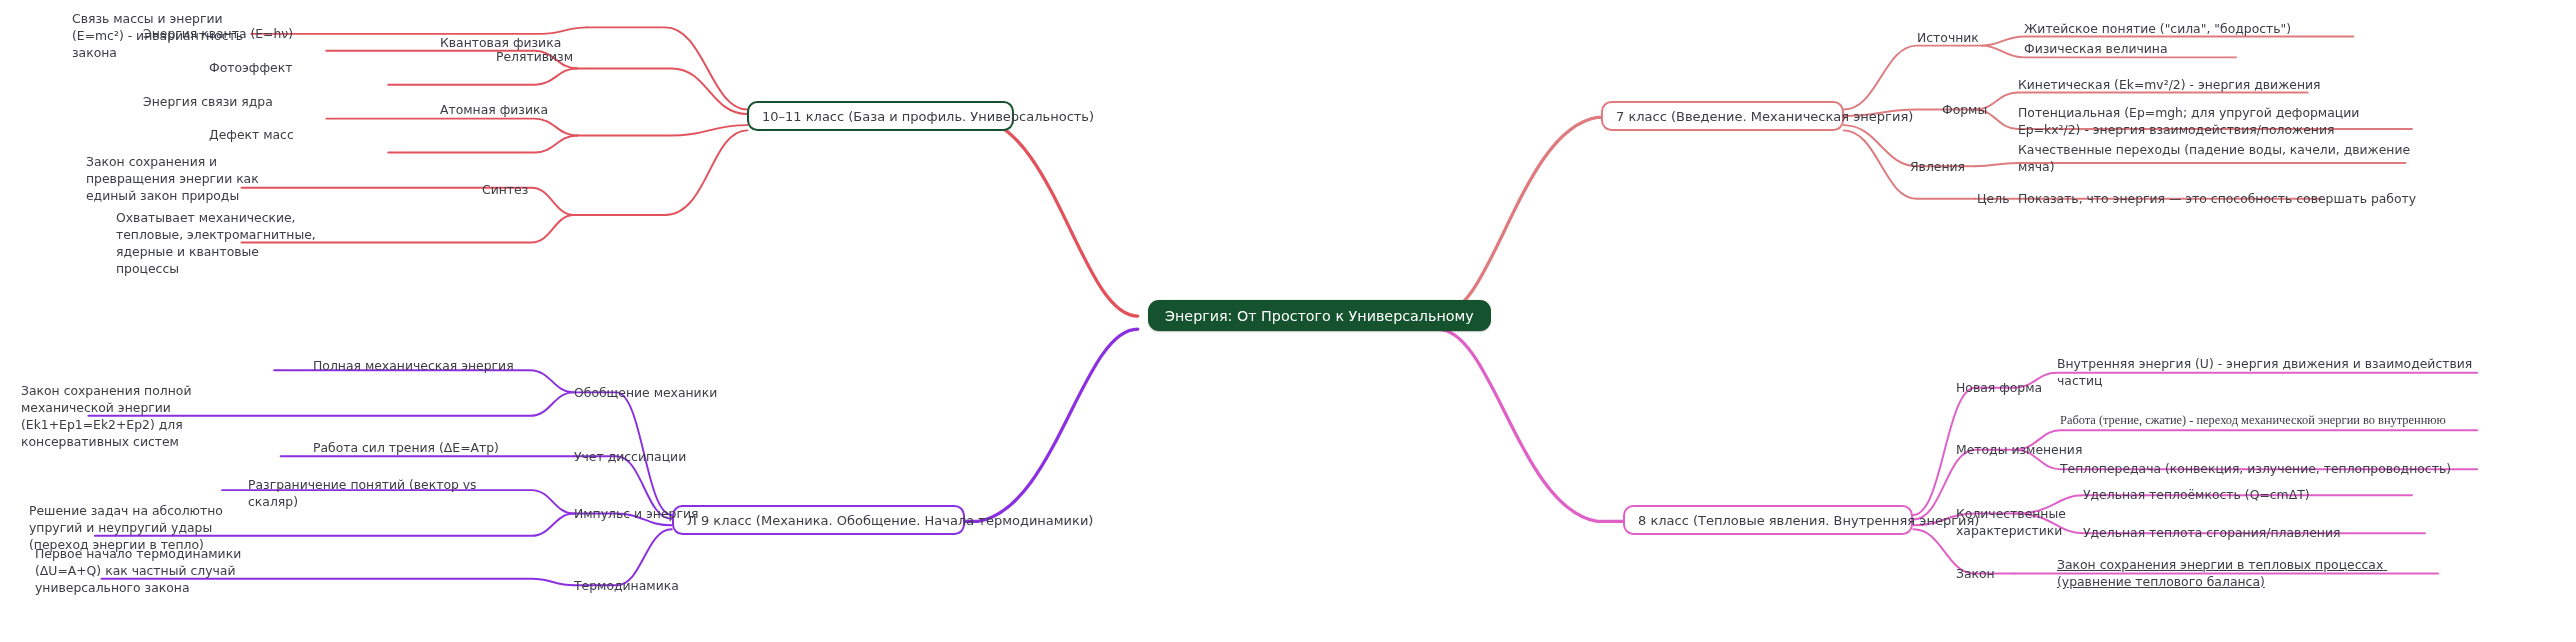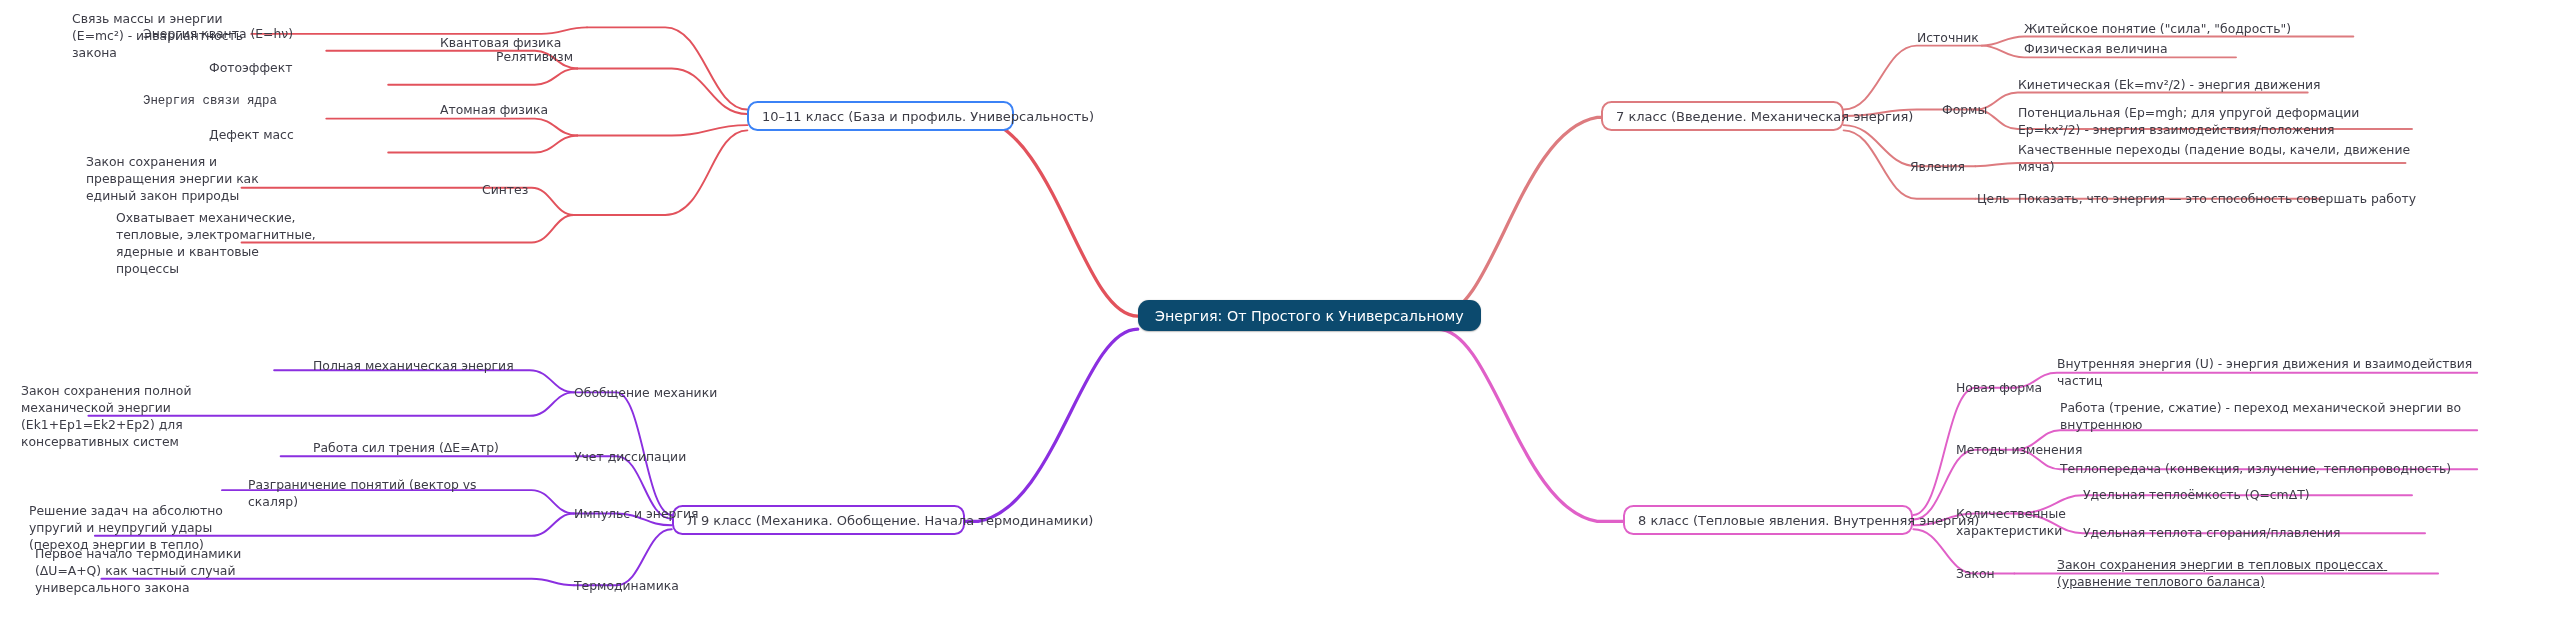--- a/index.html
+++ b/index.html
@@ -3,29 +3,30 @@
 <meta charset="utf-8">
 <style>
   html,body{margin:0;padding:0;background:#ffffff;}
   body{font-family:"DejaVu Sans","Liberation Sans",sans-serif;}
   #canvas{position:relative;width:2576px;height:642px;background:#fff;overflow:hidden;}
   #links{position:absolute;left:0;top:0;width:2576px;height:642px;pointer-events:none;}
   .node{position:absolute;box-sizing:border-box;color:#3c3c46;font-size:12.4px;line-height:17px;white-space:pre-wrap;}
   .leaf{ }
   .branchlbl{font-size:12.4px;color:#3c3c46;}
   .root{
-     background:#0c4a6e;color:#ffffff;border-radius:11px;
+     background:#14532d;color:#ffffff;border-radius:11px;
      padding:6.5px 17px;font-size:14.3px;line-height:18px;white-space:nowrap;
      box-shadow:0 0.7px 1.3px rgba(0,0,0,.25);
+     margin-left:10px;
   }
   .pill{
      border-radius:10.4px;padding:4.6px 13px;background:#fff;font-size:13px;line-height:17px;white-space:nowrap;
      box-sizing:border-box;
   }
-  .pill.red{border:2px solid #3b82f6;}
+  .pill.red{border:2px solid #14532d;}
   .pill.rose{border:2px solid #dd7b7f;}
   .pill.magenta{border:2px solid #e060c8;}
   .pill.violet{border:2px solid #8b2fe0;}
   .ta-right{text-align:left;}
   .ta-left{text-align:left;}
 </style>
 </head>
 <body>
 
 <div id="canvas">
@@ -109,21 +110,21 @@
   <div class="node pill red" style="left:747px;top:101px;width:267px;">10–11 класс (База и профиль. Универсальность)</div>
 
   <div class="node branchlbl ta-right" style="left:496px;top:4px;width:91px;margin-top:44px;">Релятивизм</div>
   <div class="node leaf ta-right" style="left:72px;top:10.4px;width:177px;">Связь массы и энергии (E=mc²) - инвариантность закона</div>
 
   <div class="node branchlbl ta-right" style="left:440px;top:34px;width:137px;">Квантовая физика</div>
   <div class="node leaf ta-right" style="left:143px;top:25px;width:181px;">Энергия кванта (E=hν)</div>
   <div class="node leaf ta-right" style="left:209px;top:59px;width:177px;">Фотоэффект</div>
 
   <div class="node branchlbl ta-right" style="left:440px;top:101px;width:137px;">Атомная физика</div>
-  <div class="node leaf ta-right" style="left:143px;top:93px;width:181px;font-family:Liberation Mono, monospace;">Энергия связи ядра</div>
+  <div class="node leaf ta-right" style="left:143px;top:93px;width:181px;">Энергия связи ядра</div>
   <div class="node leaf ta-right" style="left:209px;top:126px;width:177px;">Дефект масс</div>
 
   <div class="node branchlbl ta-right" style="left:482px;top:181px;width:91px;">Синтез</div>
   <div class="node leaf ta-left" style="left:86px;top:153px;width:207px;">Закон сохранения и превращения энергии как единый закон природы</div>
   <div class="node leaf ta-left" style="left:86px;top:209px;width:207px;margin-left:30px;">Охватывает механические, тепловые, электромагнитные, ядерные и квантовые процессы</div>
 
   <div class="node pill rose" style="left:1601px;top:101px;width:243px;">7 класс (Введение. Механическая энергия)</div>
 
   <div class="node branchlbl ta-left" style="left:1917px;top:29px;width:104px;">Источник</div>
   <div class="node leaf ta-left" style="left:2024px;top:19.6px;width:339px;">Житейское понятие ("сила", "бодрость")</div>
@@ -138,21 +139,21 @@
 
   <div class="node branchlbl ta-left" style="left:1977px;top:190px;width:104px;">Цель</div>
   <div class="node leaf ta-left" style="left:2018px;top:190px;width:404px;">Показать, что энергия — это способность совершать работу</div>
 
   <div class="node pill magenta" style="left:1623px;top:505px;width:290px;">8 класс (Тепловые явления. Внутренняя энергия)</div>
 
   <div class="node branchlbl ta-left" style="left:1956px;top:379px;width:124px;">Новая форма</div>
   <div class="node leaf ta-left" style="left:2057px;top:355px;width:424px;">Внутренняя энергия (U) - энергия движения и взаимодействия частиц</div>
 
   <div class="node branchlbl ta-left" style="left:1956px;top:441px;width:130px;">Методы изменения</div>
-  <div class="node leaf ta-left" style="left:2060px;top:399px;width:430px;">Работа (трение, сжатие) - переход механической энергии во внутреннюю</div>
+  <div class="node leaf ta-left" style="left:2060px;top:412px;width:430px;font-family:Liberation Serif, serif;">Работа (трение, сжатие) - переход механической энергии во внутреннюю</div>
   <div class="node leaf ta-left" style="left:2060px;top:460px;width:430px;">Теплопередача (конвекция, излучение, теплопроводность)</div>
 
   <div class="node branchlbl ta-left" style="left:1956px;top:505px;width:170px;">Количественные характеристики</div>
   <div class="node leaf ta-left" style="left:2083px;top:486px;width:306px;">Удельная теплоёмкость (Q=cmΔT)</div>
   <div class="node leaf ta-left" style="left:2083px;top:524px;width:313px;">Удельная теплота сгорания/плавления</div>
 
   <div class="node branchlbl ta-left" style="left:1956px;top:565px;width:104px;">Закон</div>
   <div class="node leaf ta-left" style="left:2057px;top:556px;width:378px;text-decoration:underline;">Закон сохранения энергии в тепловых процессах (уравнение теплового баланса)</div>
 
   <div class="node pill violet" style="left:672px;top:505px;width:293px;">Л 9 класс (Механика. Обобщение. Начала термодинамики)</div>

